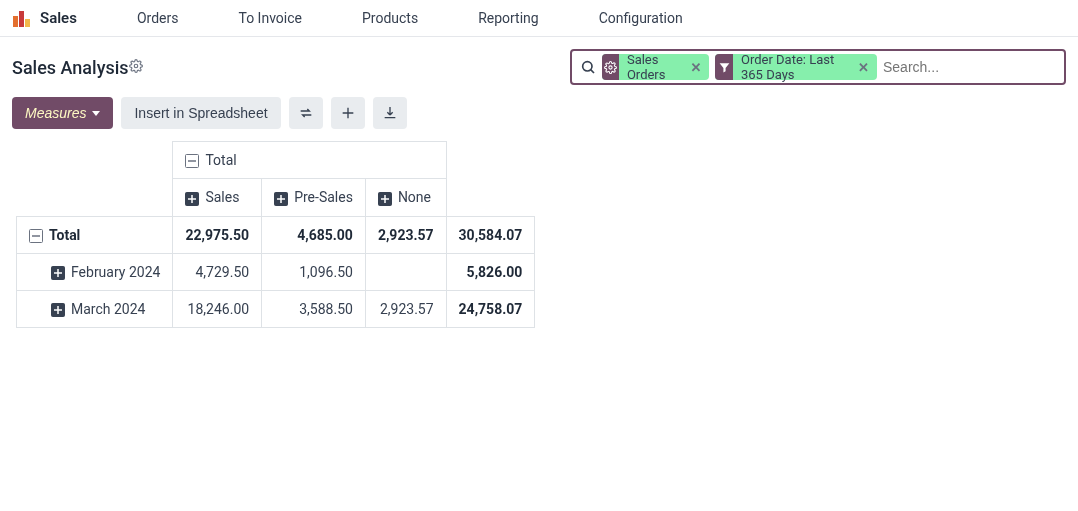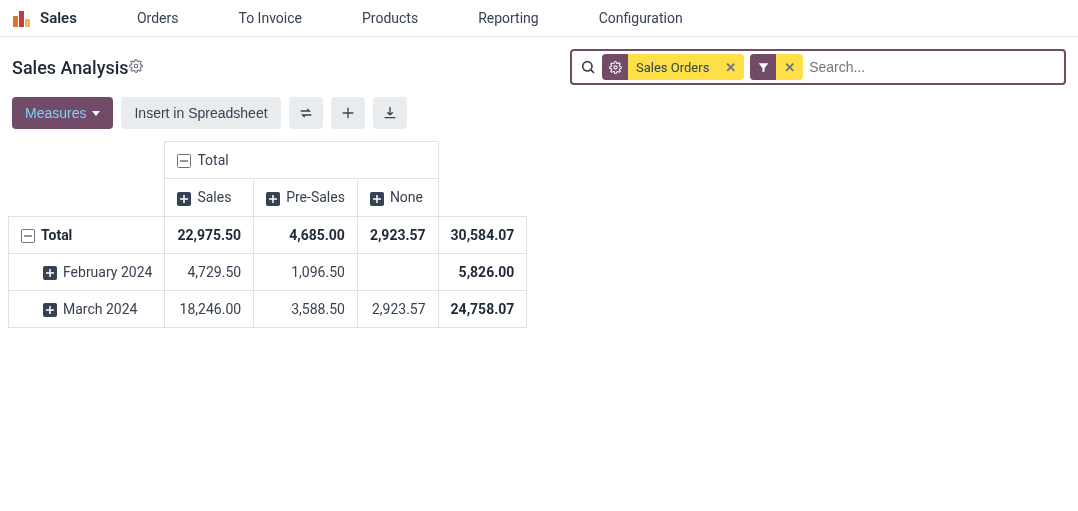--- a/index.html
+++ b/index.html
@@ -69,21 +69,21 @@
       gap: 6px;
     }
     .search-icon {
       display: flex;
       align-items: center;
       color: #374151;
     }
     .facet {
       display: flex;
       align-items: center;
-      background: #fde047;
+      background: #86efac;
       border-radius: 4px;
       height: 26px;
       font-size: 13px;
     }
     .facet-icon {
       background: #714b67;
       color: #fff;
       width: 26px;
       height: 26px;
       border-radius: 4px 0 0 4px;
@@ -123,36 +123,37 @@
       cursor: pointer;
       display: inline-flex;
       align-items: center;
       gap: 6px;
       font-size: 14px;
       background: #e9ecef;
       color: #374151;
     }
     .btn-primary {
       background: #714b67;
-      color: #7dd3fc;
+      color: #fef9c3;
+      font-style: italic;
     }
     .btn-icon {
       width: 34px;
       justify-content: center;
       padding: 0;
     }
     .caret-down {
       width: 0; height: 0;
       border-left: 4px solid transparent;
       border-right: 4px solid transparent;
       border-top: 5px solid #fff;
       display: inline-block;
     }
     .pivot-wrap {
-      padding: 0 8px;
+      padding: 0 16px;
     }
     table.pivot {
       border-collapse: collapse;
     }
     table.pivot th, table.pivot td {
       border: 1px solid #dee2e6;
       padding: 10px 12px;
       text-align: right;
       vertical-align: middle;
       white-space: nowrap;
@@ -248,20 +249,21 @@
       <span class="facet-label">Sales Orders</span>
       <span class="facet-remove">✕</span>
     </div>
 
     <div class="facet">
       <span class="facet-icon">
         <svg width="13" height="13" viewBox="0 0 24 24" fill="currentColor">
           <path d="M3 4h18l-7 9v6l-4 2v-8L3 4z"></path>
         </svg>
       </span>
+      <span class="facet-label">Order Date: Last 365 Days</span>
       <span class="facet-remove">✕</span>
     </div>
 
     <input class="search-input" type="text" placeholder="Search..." style="">
   </div>
 </div>
 
 <div class="control-panel">
   <button class="btn btn-primary">
     <span>Measures</span>

